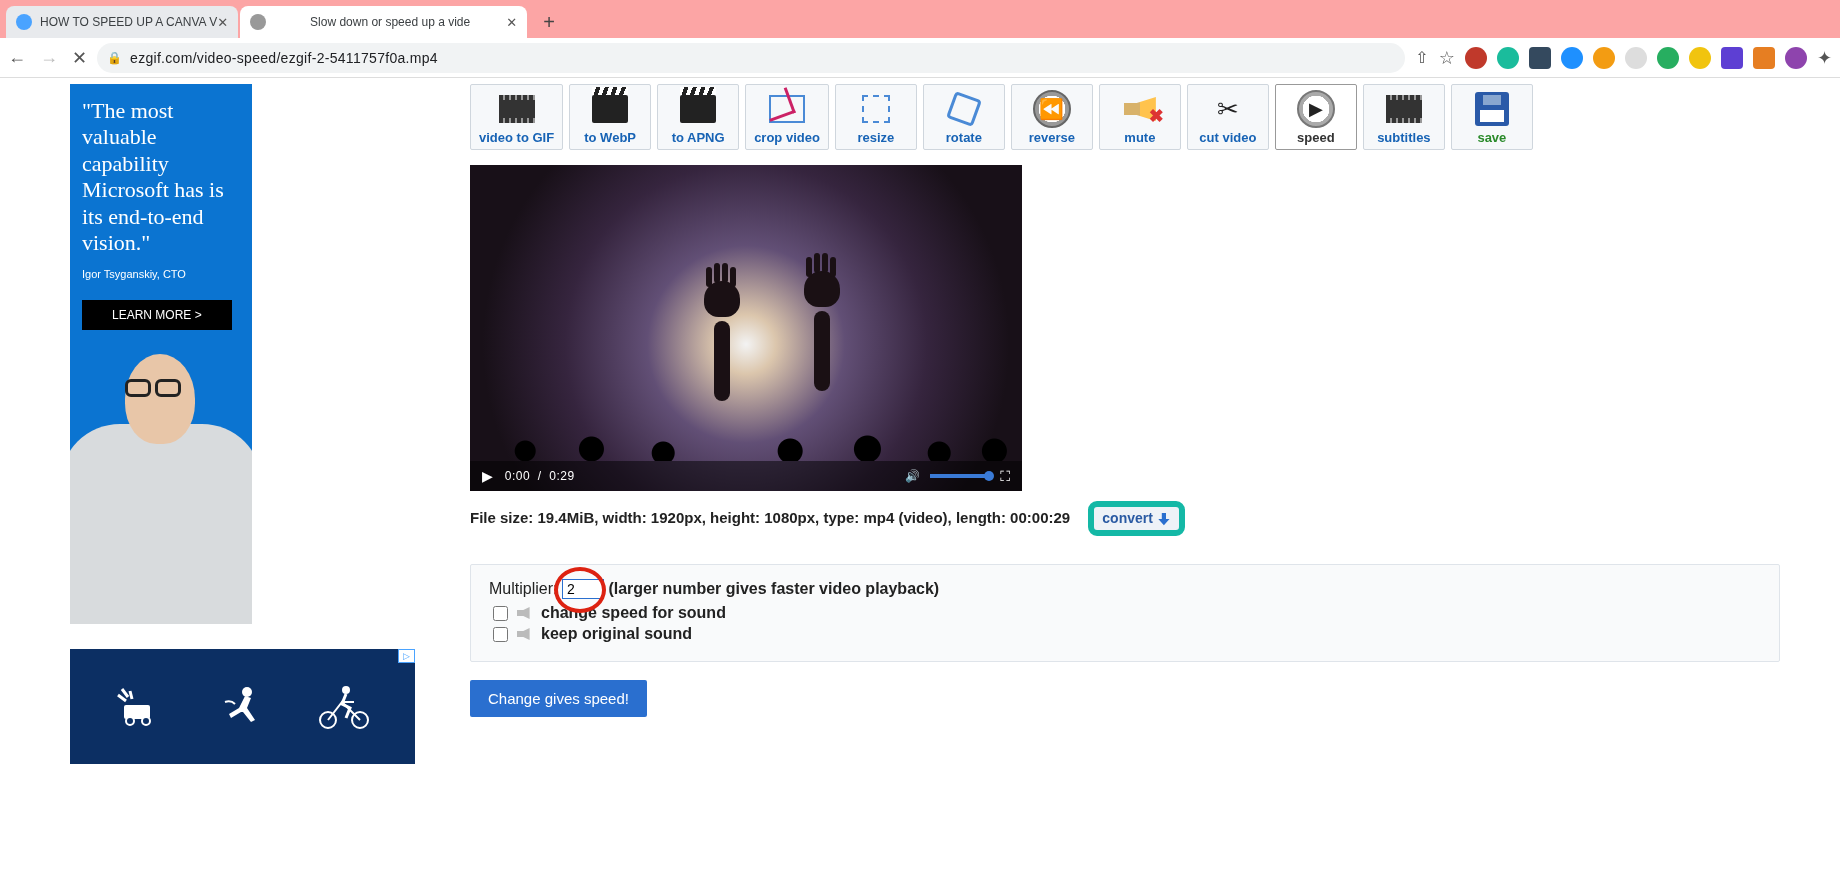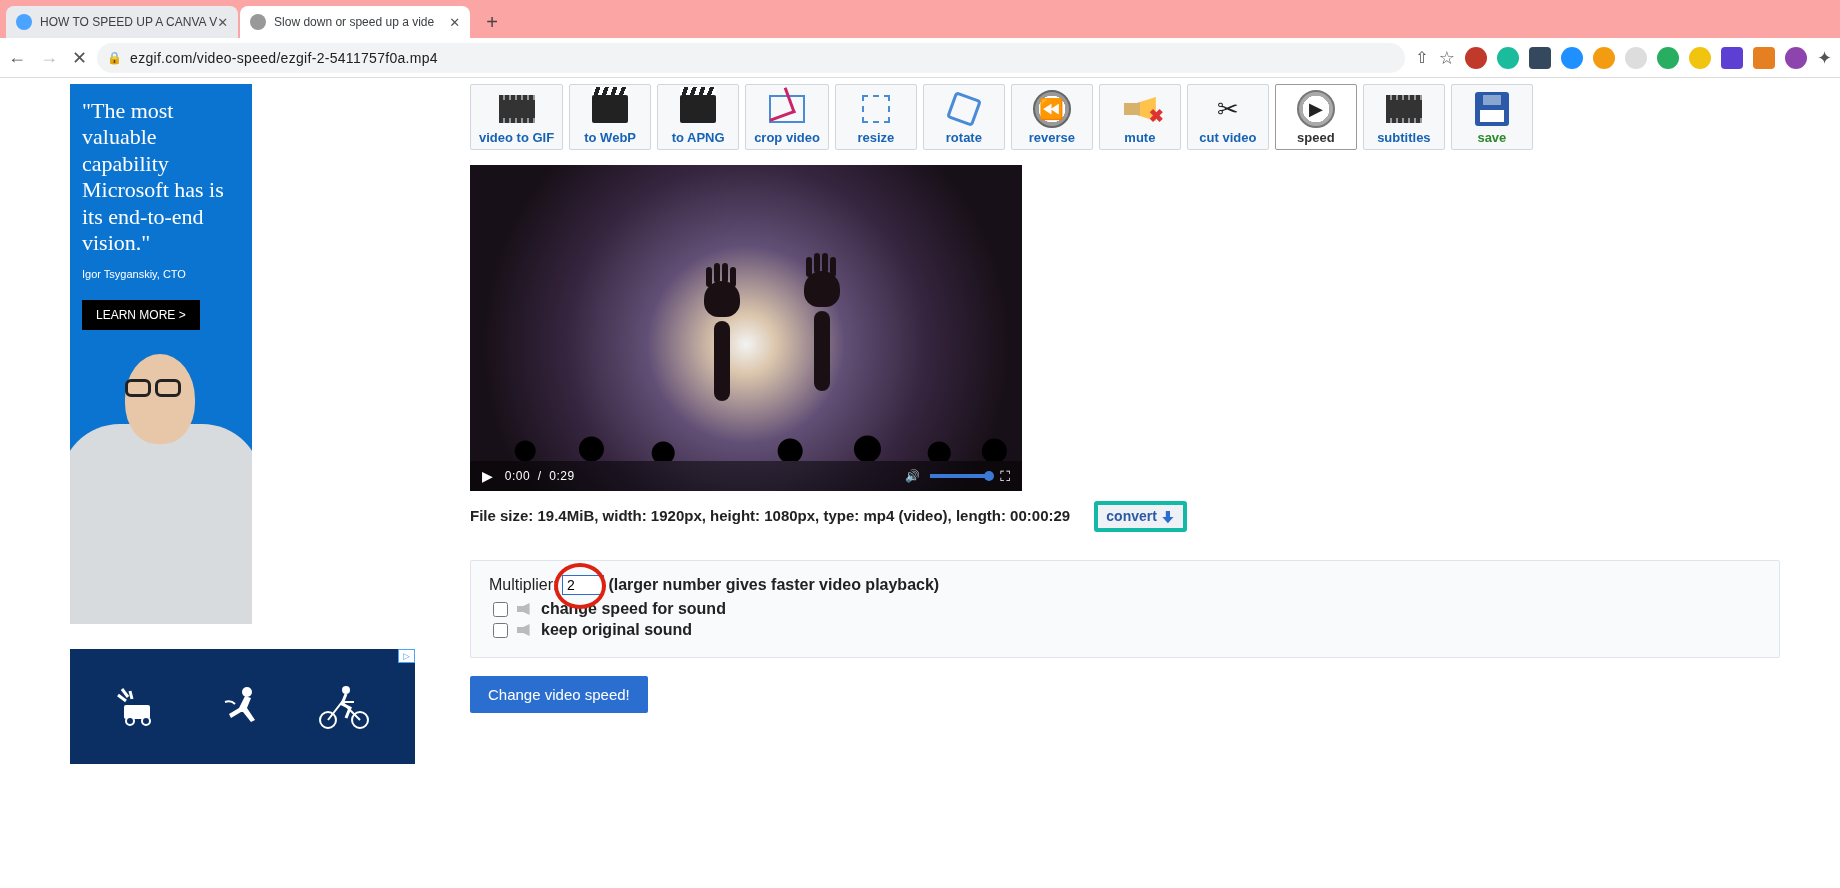--- a/index.html
+++ b/index.html
@@ -3,42 +3,42 @@
 <meta charset="utf-8">
 <style>
   * { box-sizing: border-box; }
   body { margin:0; font-family: Arial, Helvetica, sans-serif; background:#fff; color:#222; font-size:14px; }
   
   
   .chrome { background:#fca5a5; }
   .tabstrip { display:flex; align-items:flex-end; height:38px; padding-left:6px; gap:2px;}
   .tab { height:32px; border-radius:8px 8px 0 0; background:#e8eaed; color:#3c4043;
          display:flex; align-items:center; padding:0 10px; min-width:230px; position:relative; font-size:12px;}
-  .tab.active { background:#fff; }
+  .tab.active { background:#fff;gap:36px; }
   .tab .favicon { width:16px; height:16px; border-radius:50%; margin-right:8px; display:inline-block; background:#4aa3ff;}
   .tab .favicon.g { background:#999;}
   .tab .close { margin-left:auto; color:#555; font-size:13px; }
   .newtab { width:28px; height:28px; display:flex; align-items:center; justify-content:center;
             color:#444; font-size:20px; margin:0 4px 2px 6px; cursor:pointer;}
   .toolbar { background:#fff; height:40px; display:flex; align-items:center; padding:0 8px; gap:10px; border-bottom:1px solid #ddd;}
   .nav-icons { display:flex; gap:14px; align-items:center; color:#555; font-size:18px;}
   .addrbar { flex:1; height:30px; background:#f1f3f4; border-radius:15px; display:flex; align-items:center;
              padding:0 10px; color:#5f6368;}
   .addrbar .lock { margin-right:8px; font-size:12px;}
   .addrbar .url { color:#202124; letter-spacing:0.3px; font-size:14px;}
   .omni-icons { display:flex; gap:10px; align-items:center;}
   .ext-icon { width:22px; height:22px; border-radius:50%; display:inline-block;}
   
   
   .page { display:flex; padding:6px 60px 40px 70px; gap:60px; }
   .sidebar { width:340px; }
   .ad1 { width:182px; background:#0b74d1; color:#fff; font-family:Georgia, serif; padding:14px 12px 0 12px; position:relative; overflow:hidden; height:540px;}
   .ad1 .quote { font-size:22px; line-height:1.2; }
   .ad1 .attrib { font-size:11px; margin-top:12px; font-family:Arial;}
-  .ad1 .learn { display:inline-block; background:#000; color:#fff; font-size:12px; padding:8px 14px; margin-top:20px; font-family:Arial;}
+  .ad1 .learn { display:inline-block; background:#000; color:#fff; font-size:12px; padding:8px 30px; margin-top:20px; font-family:Arial;}
   .ad1 .guy { position:absolute; bottom:0; left:0; right:0; height:300px; }
   .ad1 .guy .head { width:70px; height:90px; background:#e8c6a8; border-radius:50% 50% 45% 45%; position:absolute; top:30px; left:55px;}
   .ad1 .guy .body { position:absolute; bottom:0; left:-10px; right:-10px; height:200px; background:#d8dbdd; border-radius:60px 60px 0 0;}
   .ad1 .guy .glasses { position:absolute; top:55px; left:55px; width:70px; height:20px;}
   .ad1 .guy .glasses span{ display:inline-block; width:26px; height:18px; border:3px solid #222; border-radius:6px;}
   .ad1 .guy .glasses span+span{ margin-left:4px;}
   
   .ad2 { width:345px; height:115px; background:#0c2f63; margin-top:25px; position:relative; display:flex; align-items:center; justify-content:space-around; padding:0 20px;}
   .ad2 .sym { width:60px; height:60px; color:#fff; font-size:40px; display:flex; align-items:center; justify-content:center;}
   .ad2 .adlabel { position:absolute; top:0; right:0; background:#fff; color:#4aa3ff; font-size:9px; padding:1px 4px; border:1px solid #4aa3ff;}
@@ -103,22 +103,22 @@
   .vcontrols { position:absolute; left:0; right:0; bottom:0; height:30px; background:rgba(0,0,0,0.5);
                display:flex; align-items:center; padding:0 12px; color:#fff; font-size:12px; gap:12px;}
   .play { font-size:14px;}
   .vtime { letter-spacing:0.5px;}
   .vright { margin-left:auto; display:flex; align-items:center; gap:10px;}
   .volbar { width:60px; height:4px; background:#3a7ad6; position:relative;}
   .volbar::after{ content:""; position:absolute; right:-4px; top:-3px; width:10px; height:10px; background:#3a7ad6; border-radius:50%;}
   .fs { font-size:14px;}
   
   .meta { font-weight:bold; margin-top:10px; font-size:15px;}
-  .convertbtn { display:inline-block; border:4px solid #14b8a6; background:#eef2f7; color:#2a5aa3;
-                padding:3px 8px; margin-left:20px; border-radius:3px; font-size:14px; cursor:pointer;}
+  .convertbtn { display:inline-block; border:6px solid #14b8a6; background:#eef2f7; color:#2a5aa3;
+                padding:3px 8px; margin-left:14px; border-radius:9px; font-size:14px; cursor:pointer;}
   .convertbtn .dl { display:inline-block; width:14px; height:14px; background:#2a6fcf; margin-left:4px;
                     clip-path:polygon(35% 0,65% 0,65% 45%,90% 45%,50% 90%,10% 45%,35% 45%); vertical-align:middle;}
   
   .panel { border:1px solid #dfe4ea; background:#f9fafb; padding:14px 18px 16px 18px; margin-top:28px; border-radius:2px;}
   .panel .line { margin-bottom:4px; font-size:16px;}
   .panel b { font-weight:normal;text-align:right;}
   .multbox { width:42px; border:1px solid #2a6fcf; font-size:14px; padding:1px 4px; background:#fff;}
   .hint { font-weight:bold;}
   .redcircle { position:absolute; width:52px; height:46px; border:4px solid #d21; border-radius:50%;
                transform:translate(-8px,-12px); pointer-events:none;}
@@ -356,16 +356,16 @@
         <span class="spkicon"></span>
         <span>change speed for sound</span>
       </label>
       <label class="soundline">
         <input type="checkbox" style="">
         <span class="spkicon"></span>
         <span>keep original sound</span>
       </label>
     </div>
 
-    <button class="changebtn">Change video speed!</button>
+    <button class="changebtn">Change gives speed!</button>
 
   </div>
 </div>
 
 </body></html>

